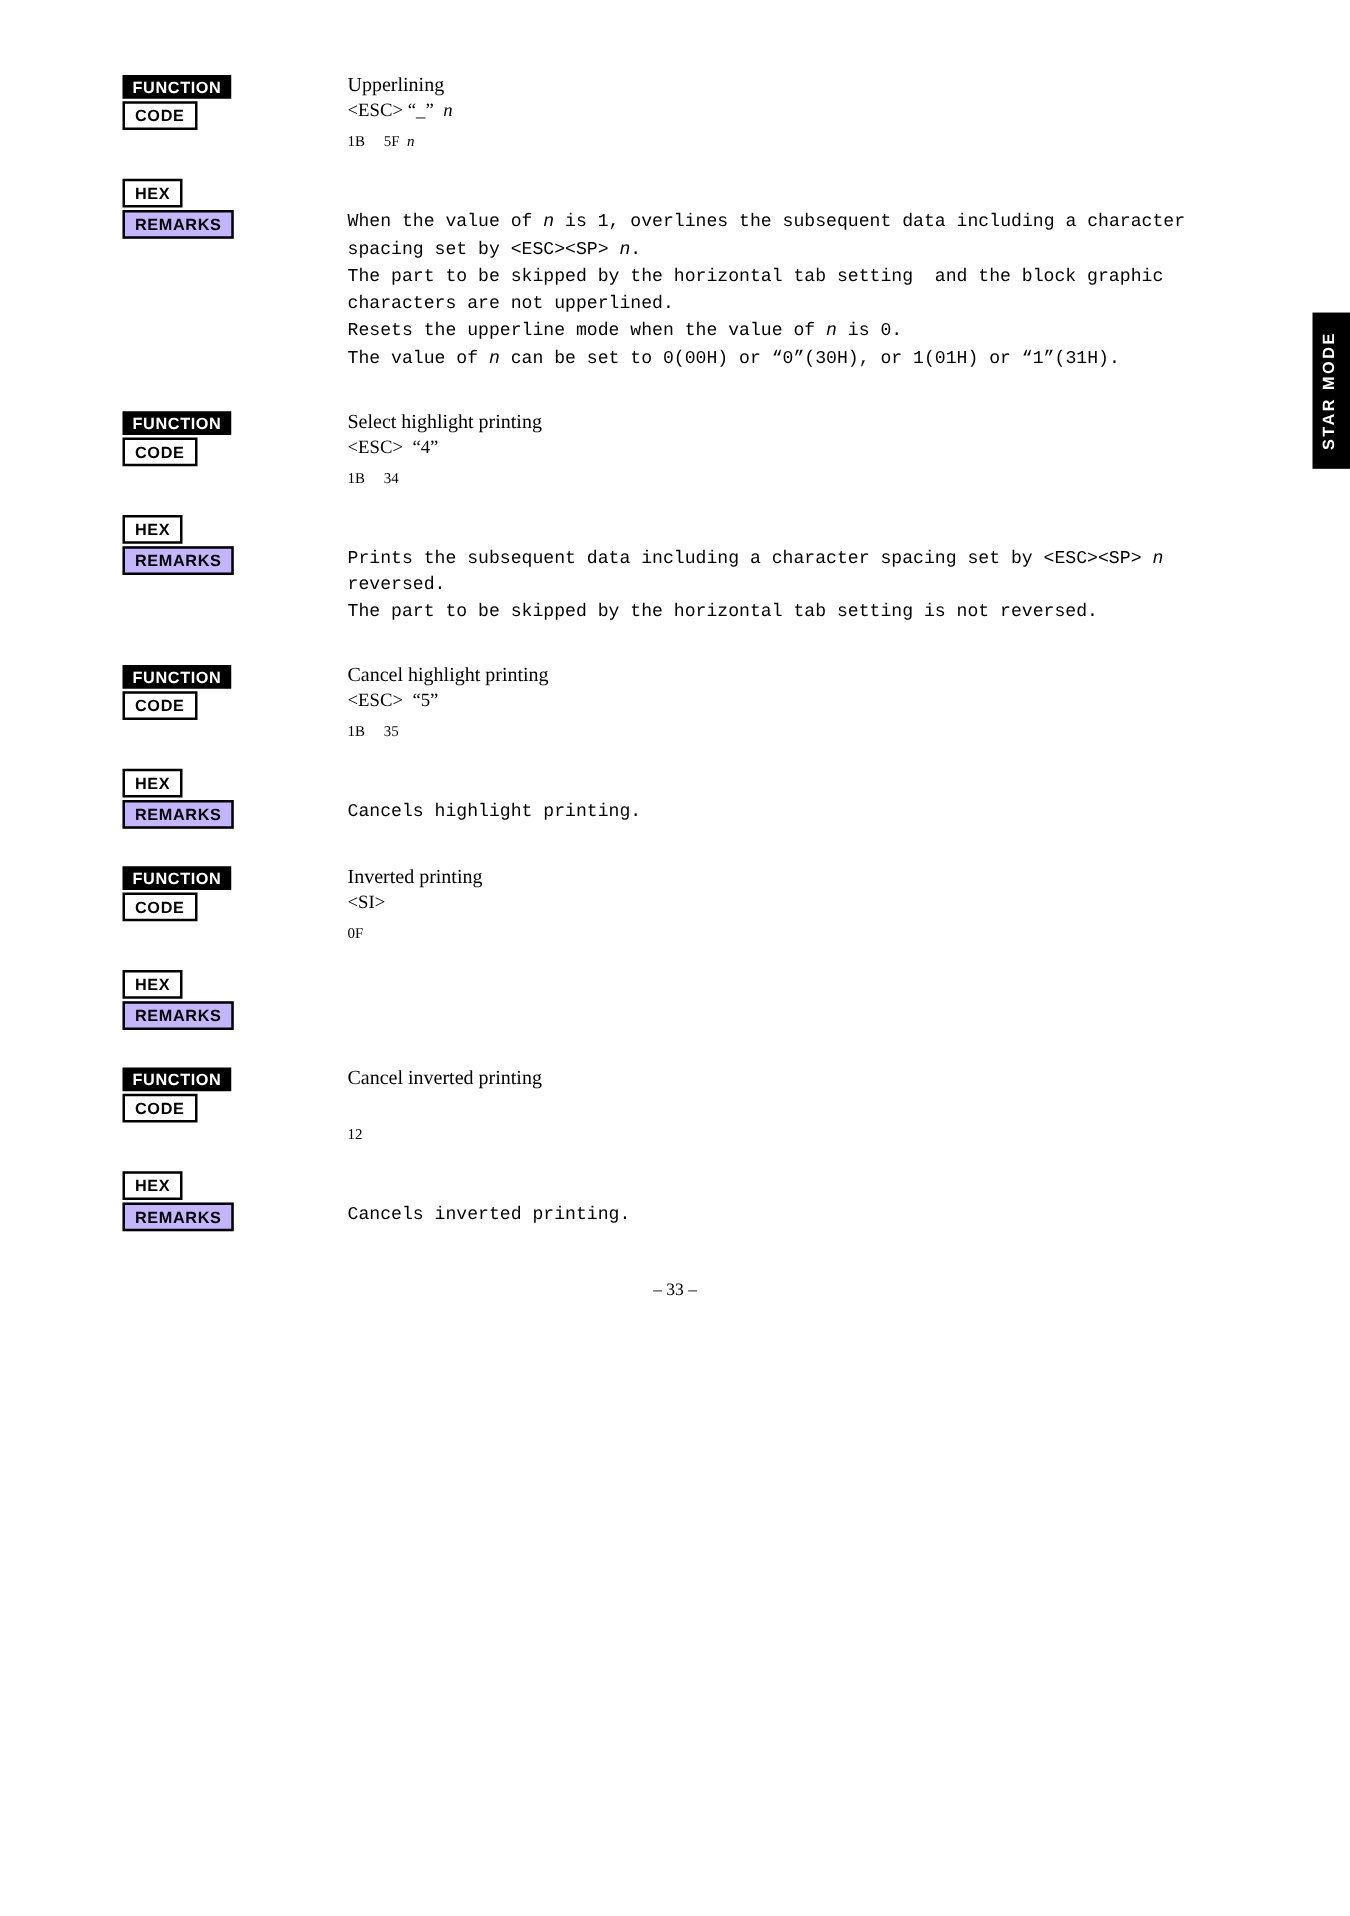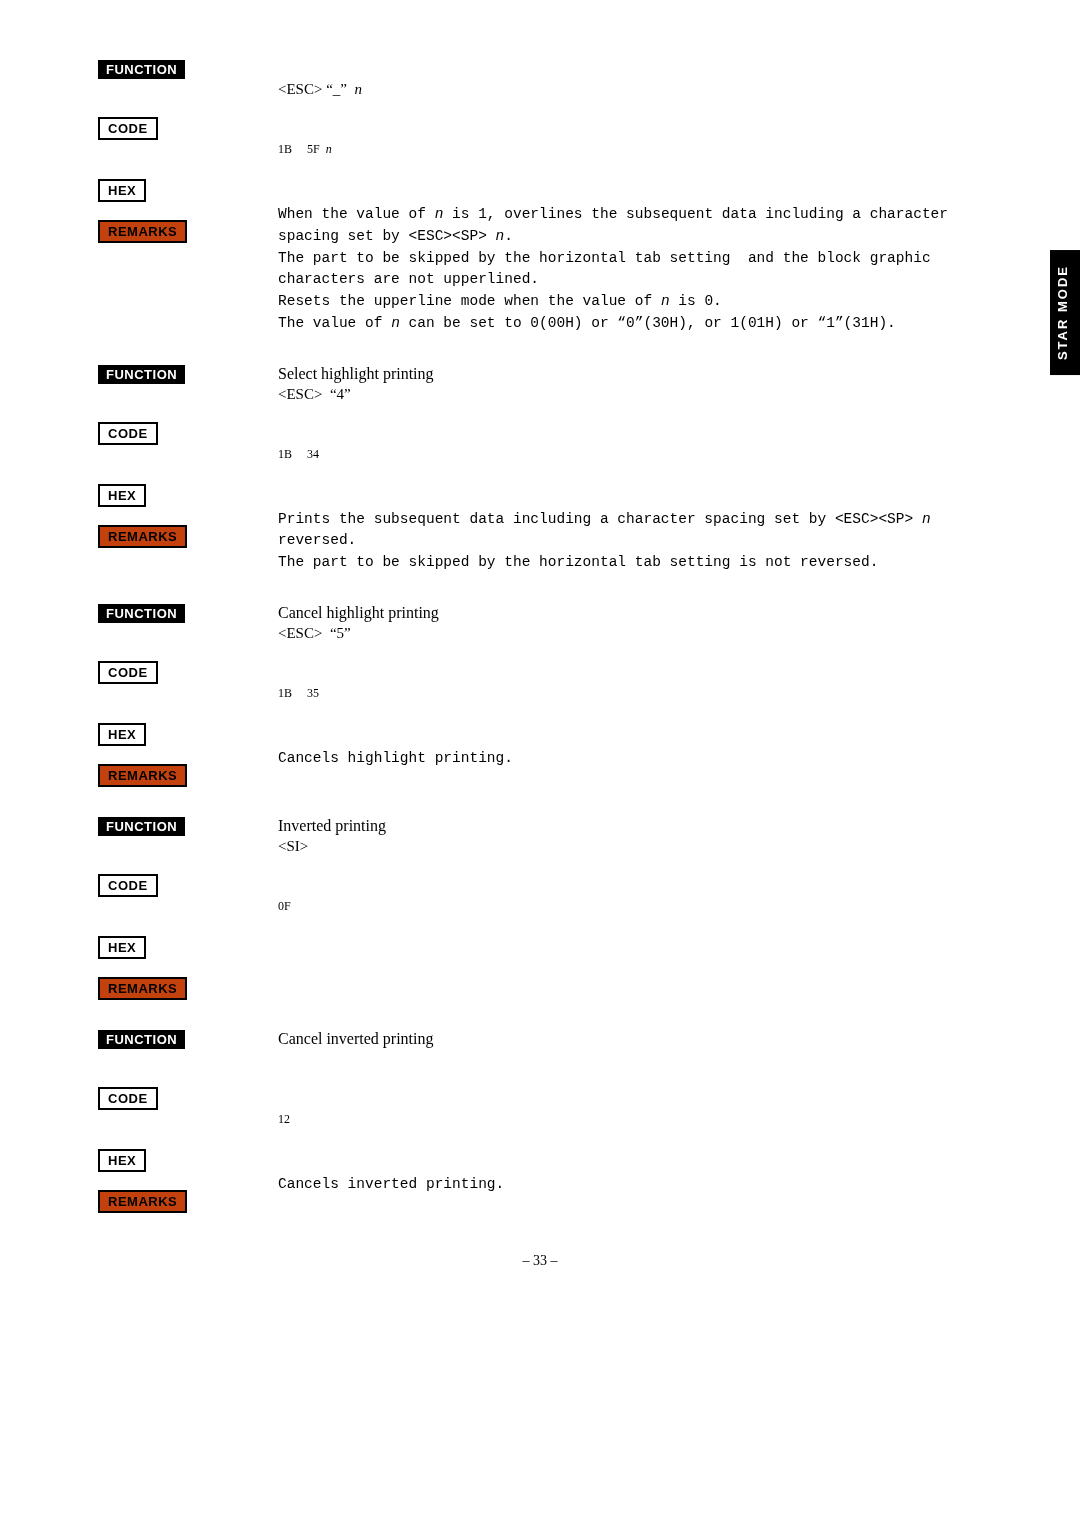--- a/index.html
+++ b/index.html
@@ -40,33 +40,31 @@
       font-family: Arial, Helvetica, sans-serif;
       font-size: 13px;
       font-weight: bold;
       padding: 2px 8px;
       letter-spacing: 0.5px;
     }
     .label-badge.code-badge {
       background: #fff;
       color: #000;
       border: 2px solid #000;
-      margin-top: 36px;
     }
     .label-badge.hex-badge {
       background: #fff;
       color: #000;
       border: 2px solid #000;
       margin-top: 37px;
     }
     .label-badge.remarks-badge {
-      background: #c2410c;
+      background: #c4b5fd;
       color: #000;
       border: 2px solid #000;
-      margin-top: 16px;
     }
     .content-cell {
       flex: 1;
       padding-left: 5px;
     }
     .function-text {
       font-size: 16px;
       font-weight: normal;
     }
     .code-text {
@@ -112,20 +110,21 @@
 <div class="page">
 
   <div class="side-tab">STAR MODE</div>
 
   <div class="section">
 
     <div class="row">
       <div class="label-cell">
         <span class="label-badge">FUNCTION</span>
       </div>
+      <div class="content-cell function-text">Upperlining</div>
     </div>
 
     <div class="row">
       <div class="label-cell">
         <span class="label-badge code-badge">CODE</span>
       </div>
       <div class="content-cell code-text">&lt;ESC&gt; “_” &nbsp;<em>n</em></div>
     </div>
 
     <div class="row">

